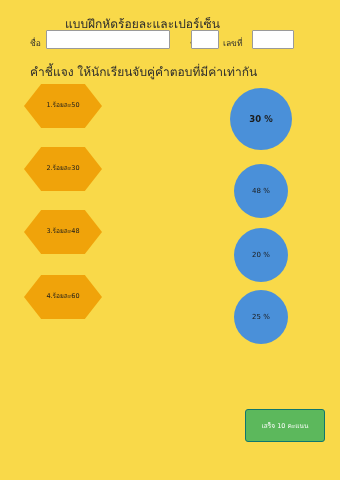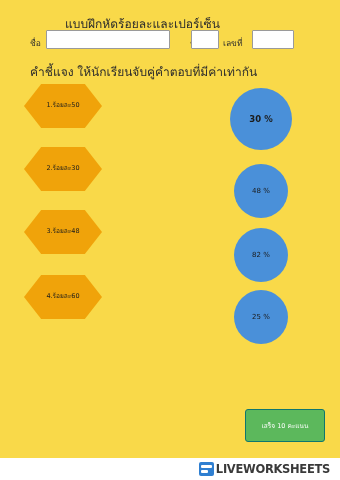--- a/index.html
+++ b/index.html
@@ -187,30 +187,24 @@
     <span>4.ร้อยละ60</span>
   </div>
 
   <div class="circ big" style="left:230px; top:88px;">
     <span>30 %</span>
   </div>
   <div class="circ" style="left:234px; top:164px;">
     <span>48 %</span>
   </div>
   <div class="circ" style="left:234px; top:228px;">
-    <span>82 %</span>
+    <span>20 %</span>
   </div>
   <div class="circ" style="left:234px; top:290px;">
     <span>25 %</span>
   </div>
 
   <div class="greenbtn">
     <span>เสร็จ 10 คะแนน</span>
   </div>
 
-  <div class="footer">
-    <div class="brand">
-      <div class="brand-mark"></div>
-      <div class="brand-text">LIVEWORKSHEETS</div>
-    </div>
-  </div>
 
 </div>
 
 </body></html>

